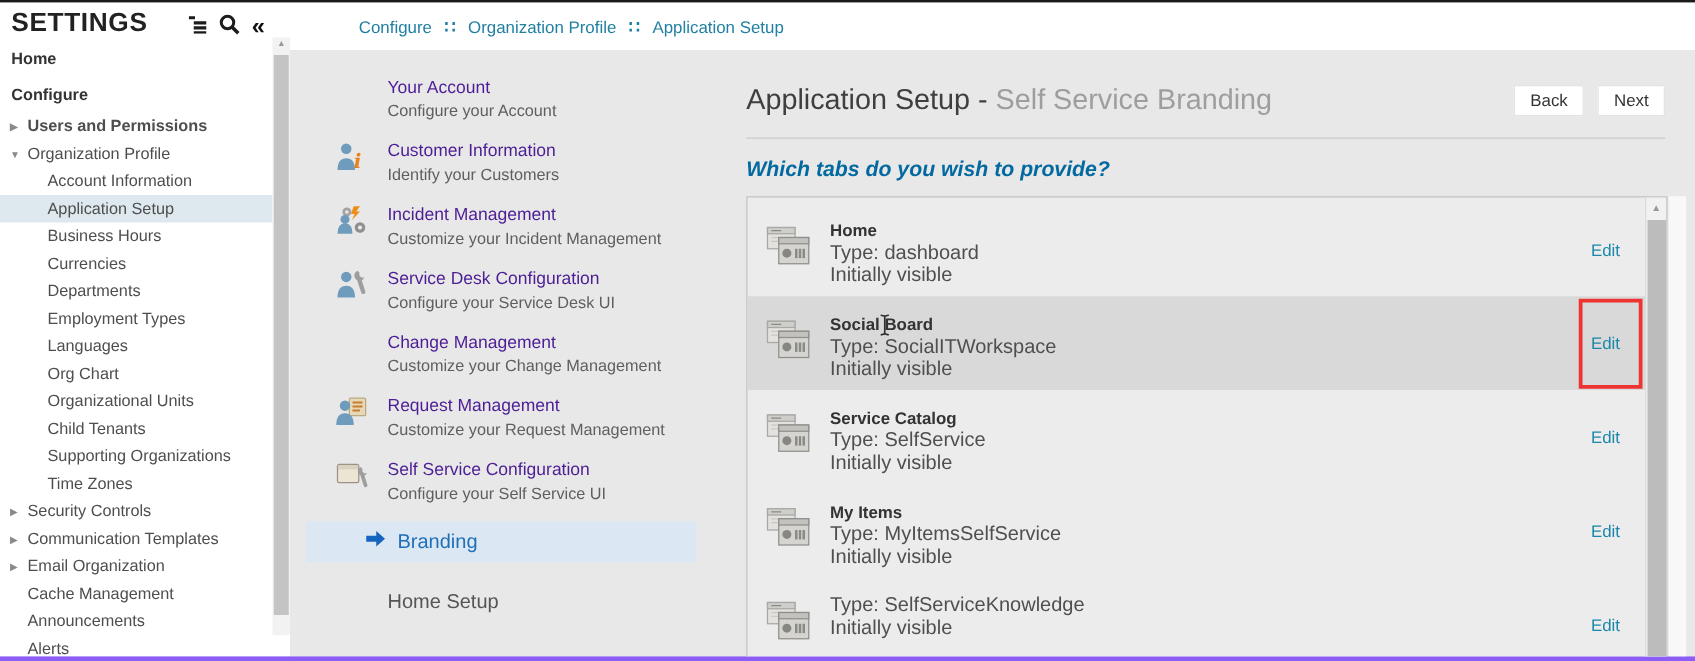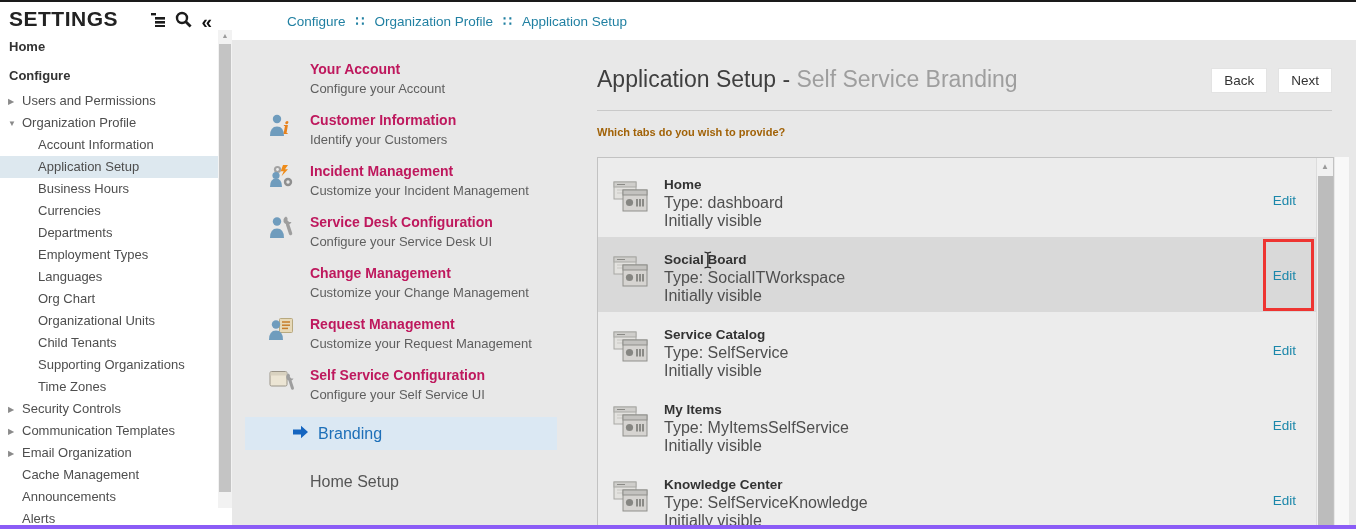--- a/index.html
+++ b/index.html
@@ -10,21 +10,21 @@
   
   .sidebar { position:absolute; left:0; top:0; width:232px; height:527px; background:#fff; }
   .sidebar-header { position:absolute; left:0; top:0; width:218px; height:34px; }
   .sidebar-title { position:absolute; left:9px; top:5px; font-size:21px; font-weight:600; color:#222; letter-spacing:0.5px; }
   .sidebar-tools { position:absolute; right:6px; top:9px; display:flex; align-items:center; gap:9px; }
   .collapse-glyph { font-size:19px; font-weight:bold; color:#111; line-height:16px; }
   .sidebar-nav { position:absolute; left:0; top:34px; width:218px; }
   .nav-row { height:22px; line-height:22px; font-size:13px; color:#4e4e4e; white-space:nowrap; cursor:default; }
   .nav-header { font-weight:bold; color:#333; padding-left:9px; }
   .nav-gap { margin-top:7px; }
-  .nav-gap2 { margin-top:3px; }
+  .nav-gap2 { margin-top:3px;font-weight:bold; }
   .nav-expandable { padding-left:8px; }
   .nav-expandable .tree-arrow { display:inline-block; width:14px; font-size:8px; color:#8a8a8a; vertical-align:1px; }
   .nav-child { padding-left:38px; }
   .nav-plain { padding-left:22px; }
   .nav-selected { background:#dde8ef; }
   .s-scrollbar { position:absolute; left:218px; top:28px; width:14px; height:478px; background:#f2f2f2; }
   .s-up { position:absolute; left:0; top:0; width:14px; height:12px; font-size:7px; color:#9a9a9a; text-align:center; line-height:12px; }
   .s-thumb { position:absolute; left:1px; top:14px; width:12px; height:448px; background:#c4c4c4; }
 
   
@@ -34,36 +34,36 @@
   .crumb { cursor:pointer; }
   .crumb-sep { font-size:14px; font-weight:bold; color:#2180a2; }
 
   
   .content { position:absolute; left:232px; top:38px; width:1124px; height:491px; background:#e8e8e8; }
 
   
   .menu-col { position:absolute; left:13px; top:20px; width:312px; }
   .menu-item { display:flex; padding-left:23px; margin-bottom:12px; min-height:39px; cursor:pointer; }
   .menu-icon-slot { width:42px; flex:none; padding-top:2px; }
-  .menu-title { font-size:14px; font-weight:bold; color:#be185d; line-height:19px; }
+  .menu-title { font-size:14px; font-weight:normal; color:#4c1d95; line-height:19px; }
   .menu-sub { font-size:13px; color:#5f5f5f; line-height:19px; }
   .branding-row { margin-top:4px; height:33px; background:#dbe8f3; display:flex; align-items:center;
                   padding-left:47px; gap:9px; cursor:pointer; }
   .branding-label { font-size:16px; color:#1d6fb8; }
   .homepage-row { margin-top:23px; padding-left:65px; font-size:16px; color:#555; cursor:pointer; }
 
   
   .main-panel { position:absolute; left:365px; top:0; width:737px; height:491px; }
   .panel-title { position:absolute; left:0; top:26px; font-size:23px; color:#3f3f3f; }
   .panel-subtitle { color:#9e9e9e; }
   .panel-buttons { position:absolute; right:2px; top:28px; display:flex; gap:11px; }
   .btn { background:#fff; border:1px solid #e3e3e3; color:#333; font-size:13.5px;
          padding:4px 12px; height:25px; line-height:15px; cursor:pointer; font-family:inherit; }
   .panel-divider { position:absolute; left:0; top:70px; width:735px; height:1px; background:#c9c9c9; }
-  .panel-question { position:absolute; left:0; top:86px; font-size:11px; font-weight:bold; color:#a16207; }
+  .panel-question { position:absolute; left:0; top:86px; font-size:17px; font-weight:bold; color:#0369a1;font-style:italic; }
 
   .tab-list { position:absolute; left:0; top:117px; width:737px; height:374px;
               border:1px solid #c2c2c2; background:#ececec; overflow:hidden; }
   .tab-rows { position:absolute; left:0; top:4px; right:17px; }
   .tab-row { position:relative; height:75px; cursor:pointer; }
   .tab-row-highlight { background:#d9d9d9; }
   .tab-icon { position:absolute; left:13px; top:18px; }
   .tab-text { position:absolute; left:66px; top:14px; line-height:18px; }
   .tab-name { font-size:13.5px; font-weight:bold; color:#333; }
   .tab-type, .tab-vis { font-size:16px; color:#4f4f4f; }
@@ -340,21 +340,20 @@
                   <line x1="6" y1="10" x2="23" y2="10" stroke="#c8c7c3"></line>
                   <line x1="6" y1="13" x2="23" y2="13" stroke="#c8c7c3"></line>
                   <rect x="12" y="10" width="24" height="21" fill="#d6d4d1" stroke="#8f8f8b"></rect>
                   <rect x="12" y="10" width="24" height="5" fill="#c3c2bf" stroke="#8f8f8b"></rect>
                   <circle cx="18.5" cy="22.5" r="3.6" fill="#868682"></circle>
                   <rect x="25" y="19" width="2" height="7.5" fill="#8a8a86"></rect>
                   <rect x="28" y="19" width="2" height="7.5" fill="#8a8a86"></rect>
                   <rect x="31" y="19" width="2" height="7.5" fill="#8a8a86"></rect>
                 </svg></span>
               <div class="tab-text">
-                <div class="tab-name">Knowledge Center</div>
                 <div class="tab-type">Type: SelfServiceKnowledge</div>
                 <div class="tab-vis">Initially visible</div>
               </div>
               <span class="tab-edit">Edit</span>
             </div>
           </div>
         <div class="list-scrollbar">
           <div class="list-up">▲</div>
           <div class="list-thumb"></div>
         </div>

